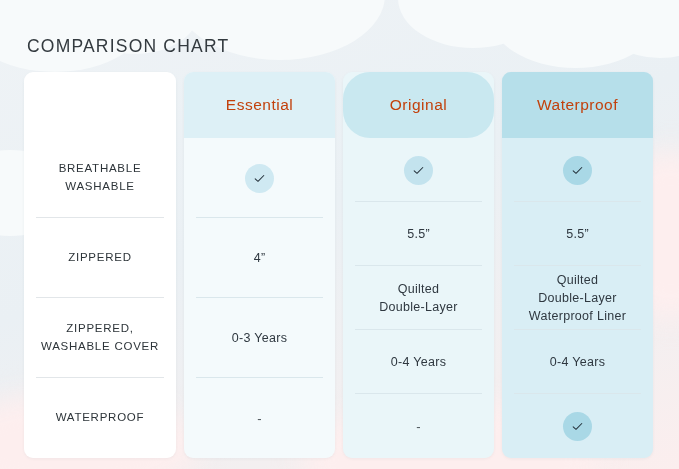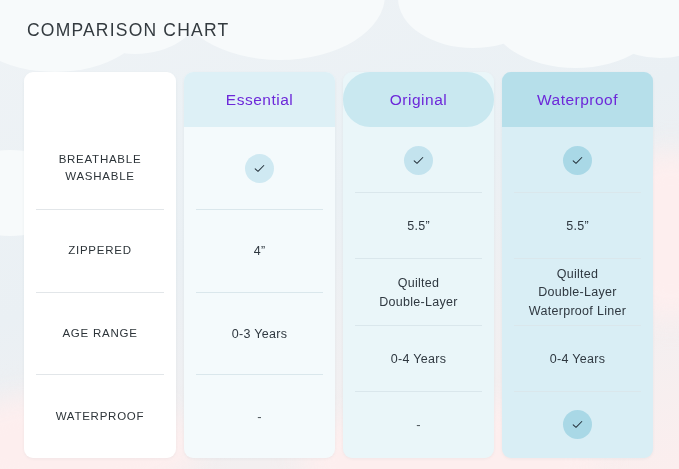--- a/index.html
+++ b/index.html
@@ -32,21 +32,21 @@
     position: absolute;
     background: #fdeeee;
     border-radius: 50%;
     filter: blur(14px);
   }
 
   
   #chart-title {
     position: absolute;
     left: 27px;
-    top: 20px;
+    top: 36px;
     font-size: 17.5px;
     letter-spacing: 1.2px;
     color: #333a3f;
     font-weight: 500;
     white-space: nowrap;
   }
 
   
   #comparison-table {
     position: absolute;
@@ -63,27 +63,27 @@
     border-radius: 9px;
     overflow: hidden;
     box-shadow: 0 1px 3px rgba(120,140,155,0.09);
   }
   .col-labels { width: 152px; background: #ffffff; }
   .col-essential   { width: 151px; background: #f4fafc; }
   .col-original    { width: 151px; background: #eaf6f9; }
   .col-waterproof  { width: 151px; background: #d9eef5; }
 
   .col-head {
-    height: 55px;
+    height: 66px;
     display: flex;
     align-items: center;
     justify-content: center;
     font-size: 15.5px;
     letter-spacing: 0.5px;
-    color: #6d28d9;
+    color: #c2410c;
     flex: none;
   }
   .head-labels     { background: transparent; }
   .head-essential  { background: #ddf0f6; }
   .head-original   { background: #c9e8f0; border-radius: 27px; }
   .head-waterproof { background: #b6dfea; }
 
   .col-body {
     flex: 1;
     display: flex;
@@ -170,21 +170,22 @@
     <div class="col-head head-labels"></div>
     <div class="col-body">
       <div class="cell">
           <span class="label-text">BREATHABLE
 WASHABLE</span>
         </div>
       <div class="cell">
           <span class="label-text">ZIPPERED</span>
         </div>
       <div class="cell">
-          <span class="label-text">AGE RANGE</span>
+          <span class="label-text">ZIPPERED,
+WASHABLE COVER</span>
         </div>
       <div class="cell">
           <span class="label-text">WATERPROOF</span>
         </div>
     </div>
   </div>
 
   <div class="column col-essential">
     <div class="col-head head-essential">Essential</div>
     <div class="col-body">

